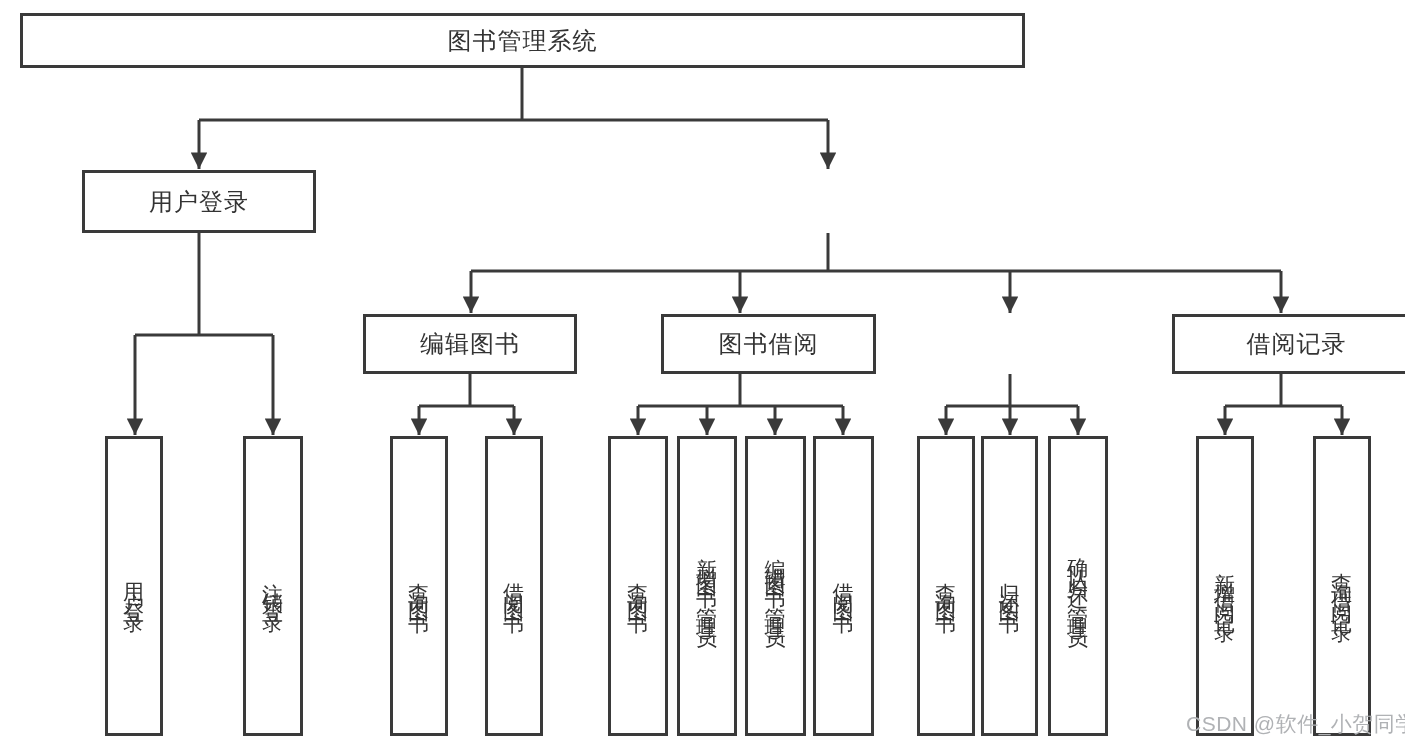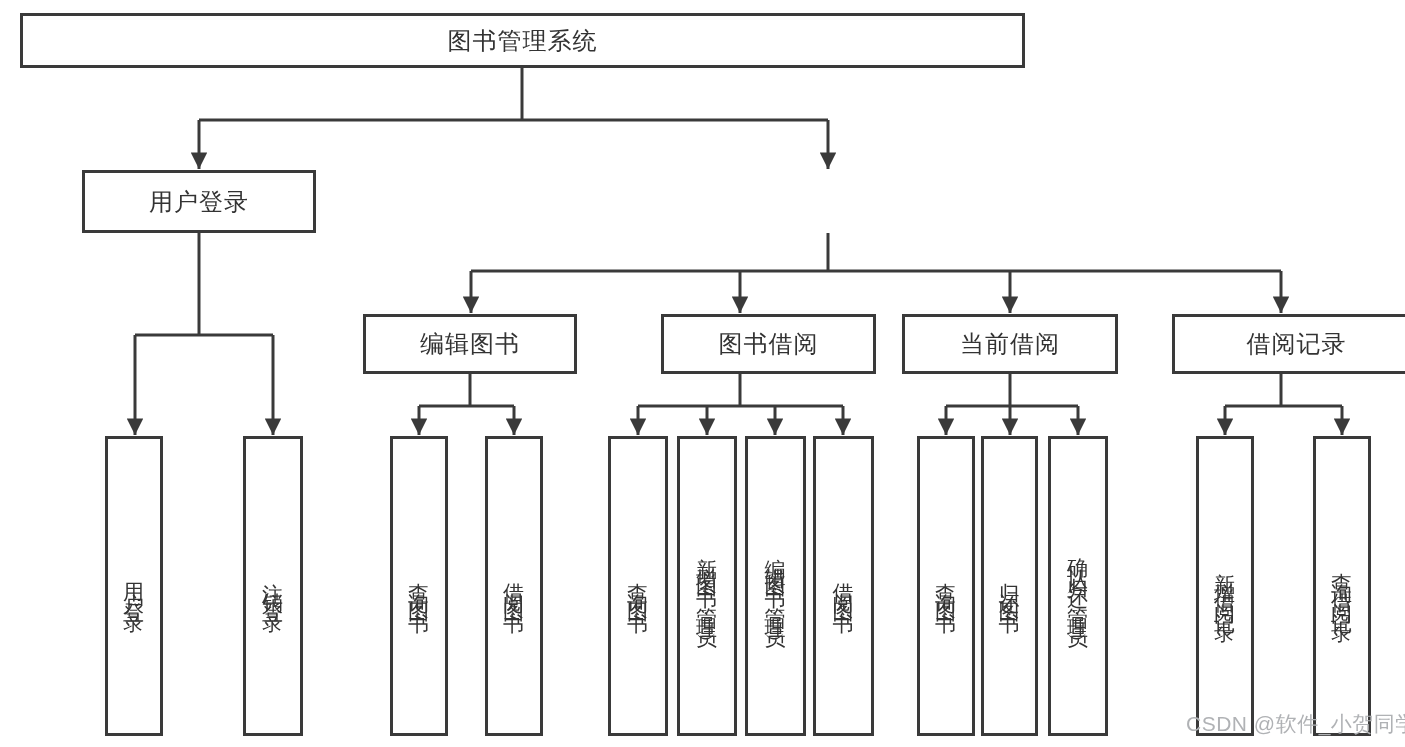--- a/index.html
+++ b/index.html
@@ -117,23 +117,20 @@
   <div class="node h-node" style="left:82px; top:170px; width:234px; height:63px;">
     <span>用户登录</span>
   </div>
 
   <div class="node h-node" style="left:363px; top:314px; width:214px; height:60px;">
     <span>编辑图书</span>
   </div>
   <div class="node h-node" style="left:633px; top:314px; width:215px; height:60px;margin-left:28px;">
     <span>图书借阅</span>
   </div>
-  <div class="node h-node" style="left:902px; top:314px; width:216px; height:60px;">
-    <span>当前借阅</span>
-  </div>
   <div class="node h-node" style="left:1172px; top:314px; width:249px; height:60px;">
     <span>借阅记录</span>
   </div>
 
   <div class="node v-node" style="left:105px; top:436px; width:58px; height:300px;">
     <span class="vtext">用户登录</span>
   </div>
   <div class="node v-node" style="left:243px; top:436px; width:60px; height:300px;">
     <span class="vtext">注销登录</span>
   </div>

